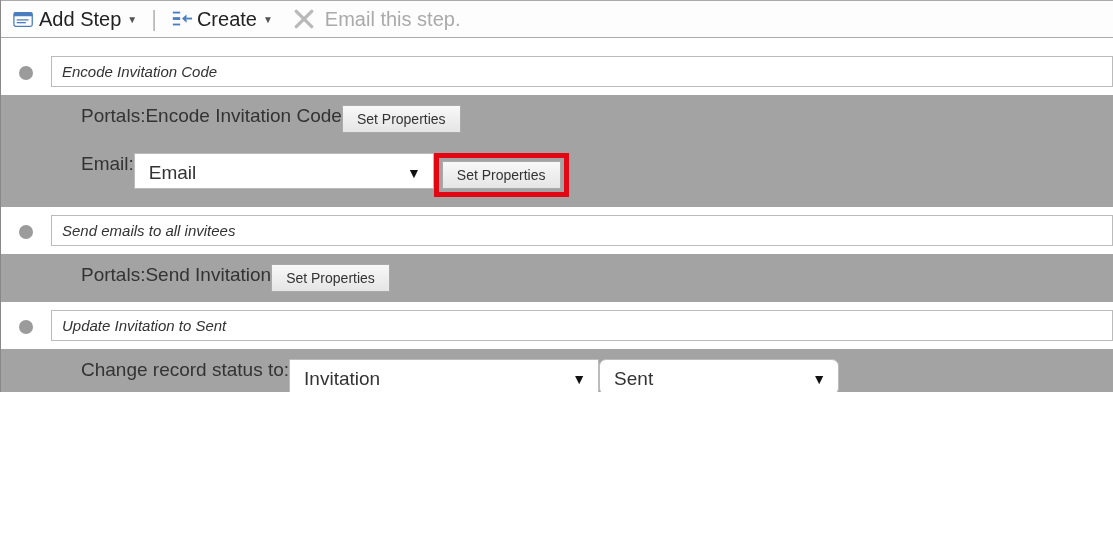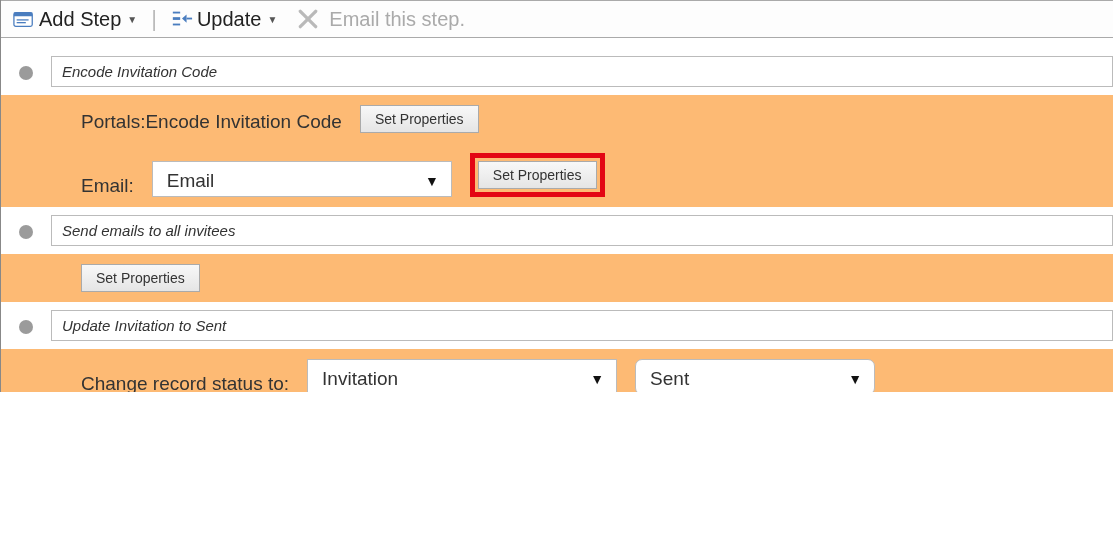--- a/index.html
+++ b/index.html
@@ -75,25 +75,24 @@
     border: 1px solid #bbb;
     background: #fff;
     padding: 6px 10px;
     font-size: 15px;
     font-family: inherit;
     color: #333;
     margin-right: 0;
     font-style: italic;
   }
   .detail-row {
-    background: #fdba74;
-    display: flex;
-    align-items: flex-end;
+    background: #a3a3a3;
+    display: flex;
+    align-items: flex-start;
     padding: 10px 0 10px 80px;
-    gap: 18px;
     font-size: 19px;
     color: #333;
   }
   .detail-label {
     white-space: nowrap;
   }
   .btn {
     border: 1px solid #aaa;
     background: linear-gradient(#f8f8f8, #e5e5e5);
     padding: 5px 14px;
@@ -146,21 +145,21 @@
     </div>
     <span class="sep">|</span>
     <div class="tb-item">
       <svg class="icon-svg" viewBox="0 0 24 20">
         <line x1="2" y1="3" x2="10" y2="3" stroke="#4a7dbf" stroke-width="2"></line>
         <line x1="2" y1="16" x2="10" y2="16" stroke="#4a7dbf" stroke-width="2"></line>
         <line x1="17" y1="9.5" x2="23" y2="9.5" stroke="#4a7dbf" stroke-width="2"></line>
         <polygon points="12,9.5 17,5 17,14" fill="#4a7dbf"></polygon>
         <rect x="2" y="8" width="8" height="3" fill="#4a7dbf"></rect>
       </svg>
-      <span>Update</span>
+      <span>Create</span>
       <span class="dd-caret">▼</span>
     </div>
     <div class="tb-item disabled-text" style="margin-left:6px;">
       <svg class="icon-x" viewBox="0 0 20 20">
         <line x1="3" y1="3" x2="17" y2="17" stroke="#b9b9b9" stroke-width="3" stroke-linecap="round"></line>
         <line x1="17" y1="3" x2="3" y2="17" stroke="#b9b9b9" stroke-width="3" stroke-linecap="round"></line>
       </svg>
       <span style="margin-left:6px;">Email this step.</span>
     </div>
   </div>
@@ -190,20 +189,21 @@
         </span>
       </div>
     </div>
 
     <div class="step">
       <div class="row">
         <div class="bullet"></div>
         <input class="title-input" value="Send emails to all invitees" style="">
       </div>
       <div class="detail-row">
+        <span class="detail-label">Portals:Send Invitation</span>
         <button class="btn">Set Properties</button>
       </div>
     </div>
 
     <div class="step">
       <div class="row">
         <div class="bullet"></div>
         <input class="title-input" value="Update Invitation to Sent" style="">
       </div>
       <div class="detail-row">

